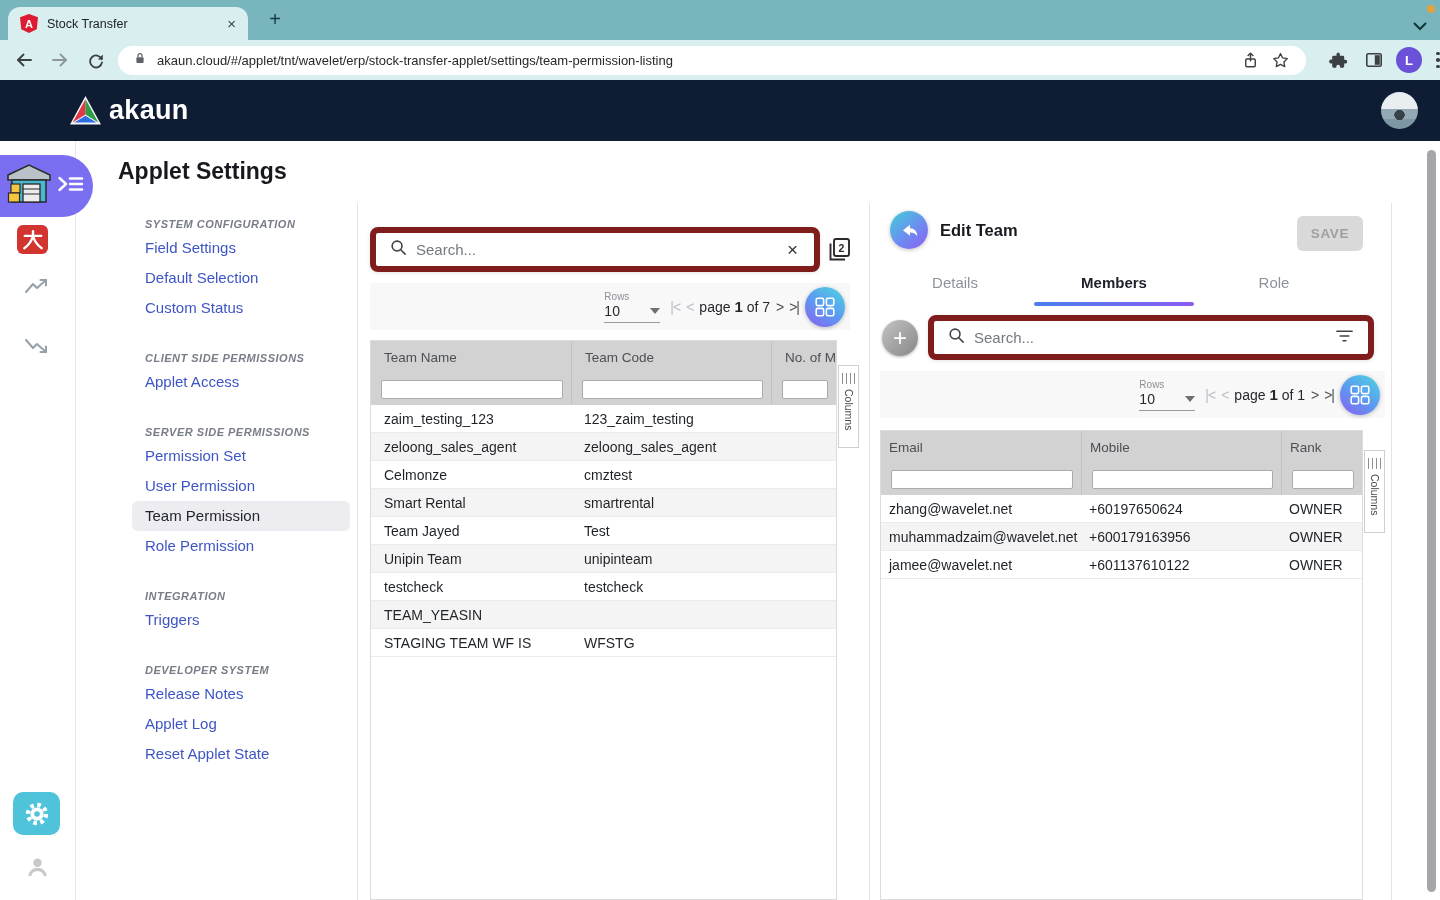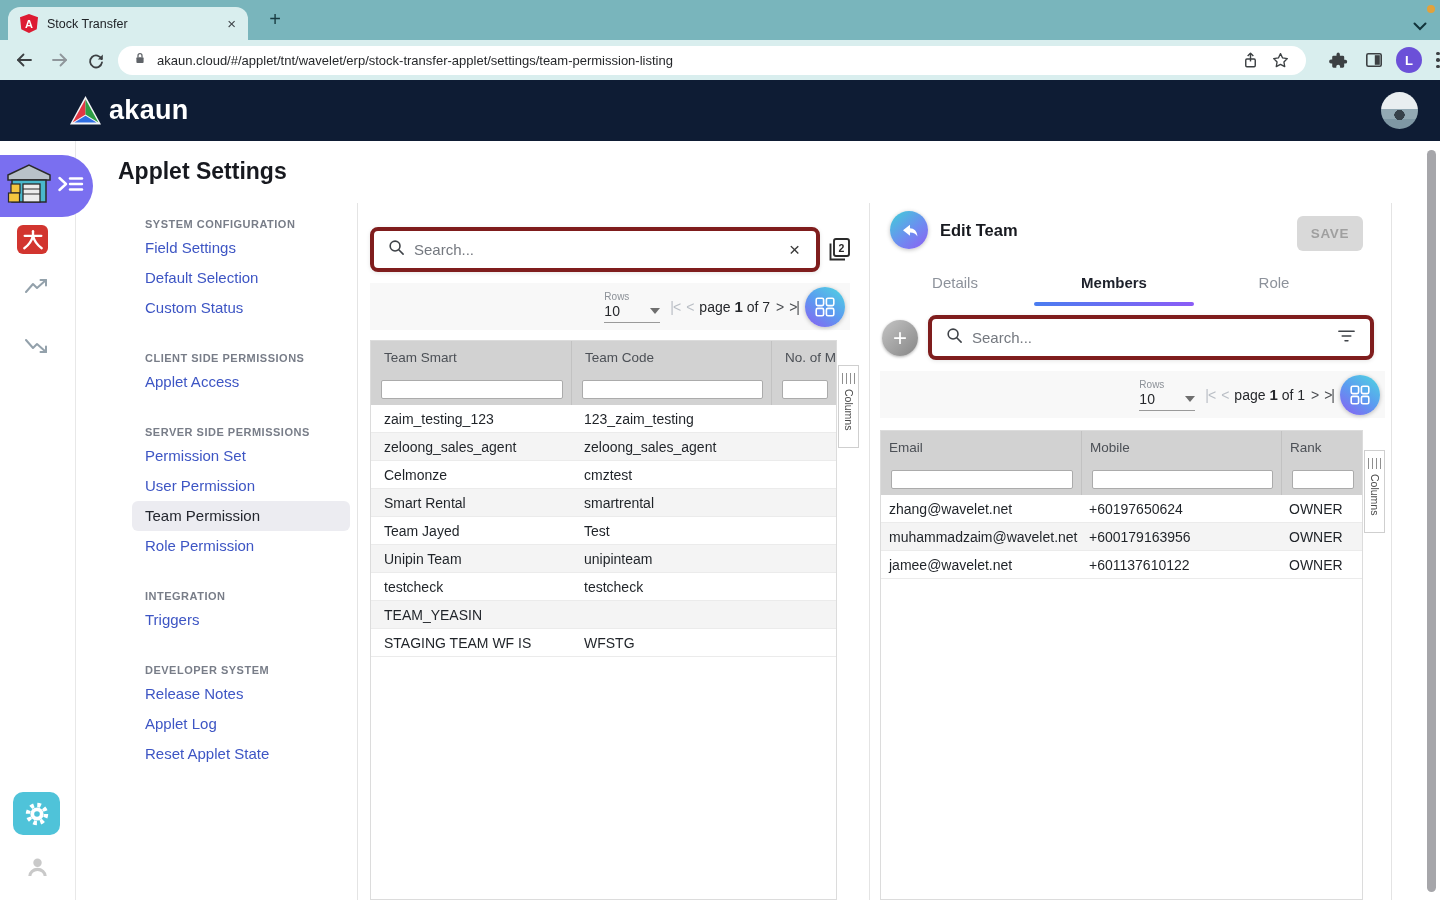--- a/index.html
+++ b/index.html
@@ -47,26 +47,26 @@
 
   .red-ico { position:absolute; left:17px; top:84px; width:31px; height:29px; border-radius:6px; background:#d2352f; display:flex; align-items:center; justify-content:center; }
   .rail-ico { position:absolute; left:25px; }
   .gear-btn { position:absolute; left:13px; top:651px; width:47px; height:43px; border-radius:10px; background:#4fc3d9; display:flex; align-items:center; justify-content:center; }
   .person-ico { position:absolute; left:26px; top:714px; }
 
   .page-title { position:absolute; left:118px; top:17px; font-size:23px; font-weight:700; color:#17191f; }
 
   
   .nav { position:absolute; left:145px; top:0; width:212px; }
-  .nav-h { position:absolute; left:0; height:20px; line-height:20px; font-size:11px; font-weight:700; letter-spacing:.5px; color:#787d88; }
+  .nav-h { position:absolute; left:0; height:20px; line-height:20px; font-size:11px; font-weight:700; letter-spacing:.5px; color:#787d88;font-style:italic; }
   .nav-a { position:absolute; left:0; height:20px; line-height:20px; font-size:15px; color:#3d55c4; cursor:pointer; white-space:nowrap; }
   .nav-a.sel { left:-13px; top:360px; height:30px; line-height:30px; padding:0 0 0 13px; width:218px; background:#ececf1; border-radius:6px; color:#23262e; font-weight:500; }
 
   
-  .searchcard { position:absolute; height:45px; background:#fff; border:4px solid #7f1d1d; border-radius:8px; box-shadow:0 1px 4px rgba(0,0,0,.10); display:flex; align-items:center; padding:0 14px; }
+  .searchcard { position:absolute; height:45px; background:#fff; border:6px solid #7f1d1d; border-radius:8px; box-shadow:0 1px 4px rgba(0,0,0,.10); display:flex; align-items:center; padding:0 14px; }
   .searchcard input { border:none; outline:none; font-size:15px; color:#3a3d42; margin-left:9px; flex:1; background:transparent; font-family:inherit; }
   .searchcard input::placeholder { color:#74787f; }
   .clear-x { font-size:19px; color:#3a3a3a; cursor:pointer; padding:0 2px; }
 
   .band { position:absolute; height:47px; background:#f8f8f8; display:flex; align-items:center; justify-content:flex-end; gap:6px; padding-right:5px; }
   .rowsbox { width:56px; margin-right:4px; }
   .rows-label { font-size:10px; color:#8b9097; display:block; margin-bottom:1px; }
   .rows-sel { display:flex; align-items:center; justify-content:space-between; border-bottom:1px solid #9a9a9a; padding-bottom:3px; cursor:pointer; }
   .rows-val { font-size:14px; color:#26282c; }
   .caret { width:0; height:0; border-left:5px solid transparent; border-right:5px solid transparent; border-top:6px solid #6f6f6f; }
@@ -343,21 +343,21 @@
           <rect x="2.2" y="2.2" width="7.4" height="7.4" rx="1.5" fill="none" stroke="#fff" stroke-width="1.6"></rect>
           <rect x="12.4" y="2.2" width="7.4" height="7.4" rx="1.5" fill="none" stroke="#fff" stroke-width="1.6"></rect>
           <rect x="2.2" y="12.4" width="7.4" height="7.4" rx="1.5" fill="none" stroke="#fff" stroke-width="1.6"></rect>
           <rect x="12.4" y="12.4" width="7.4" height="7.4" rx="1.5" fill="none" stroke="#fff" stroke-width="1.6"></rect>
         </svg>
       </span>
     </div>
 
     <div class="tablebox mid-table">
       <div class="thead">
-        <div class="th c1">Team Smart</div>
+        <div class="th c1">Team Name</div>
         <div class="th c2">Team Code</div>
         <div class="th c3">No. of Me</div>
       </div>
       <div class="tfilter">
         <div class="tf c1">
             <input style="">
           </div>
         <div class="tf c2">
             <input style="">
           </div>

